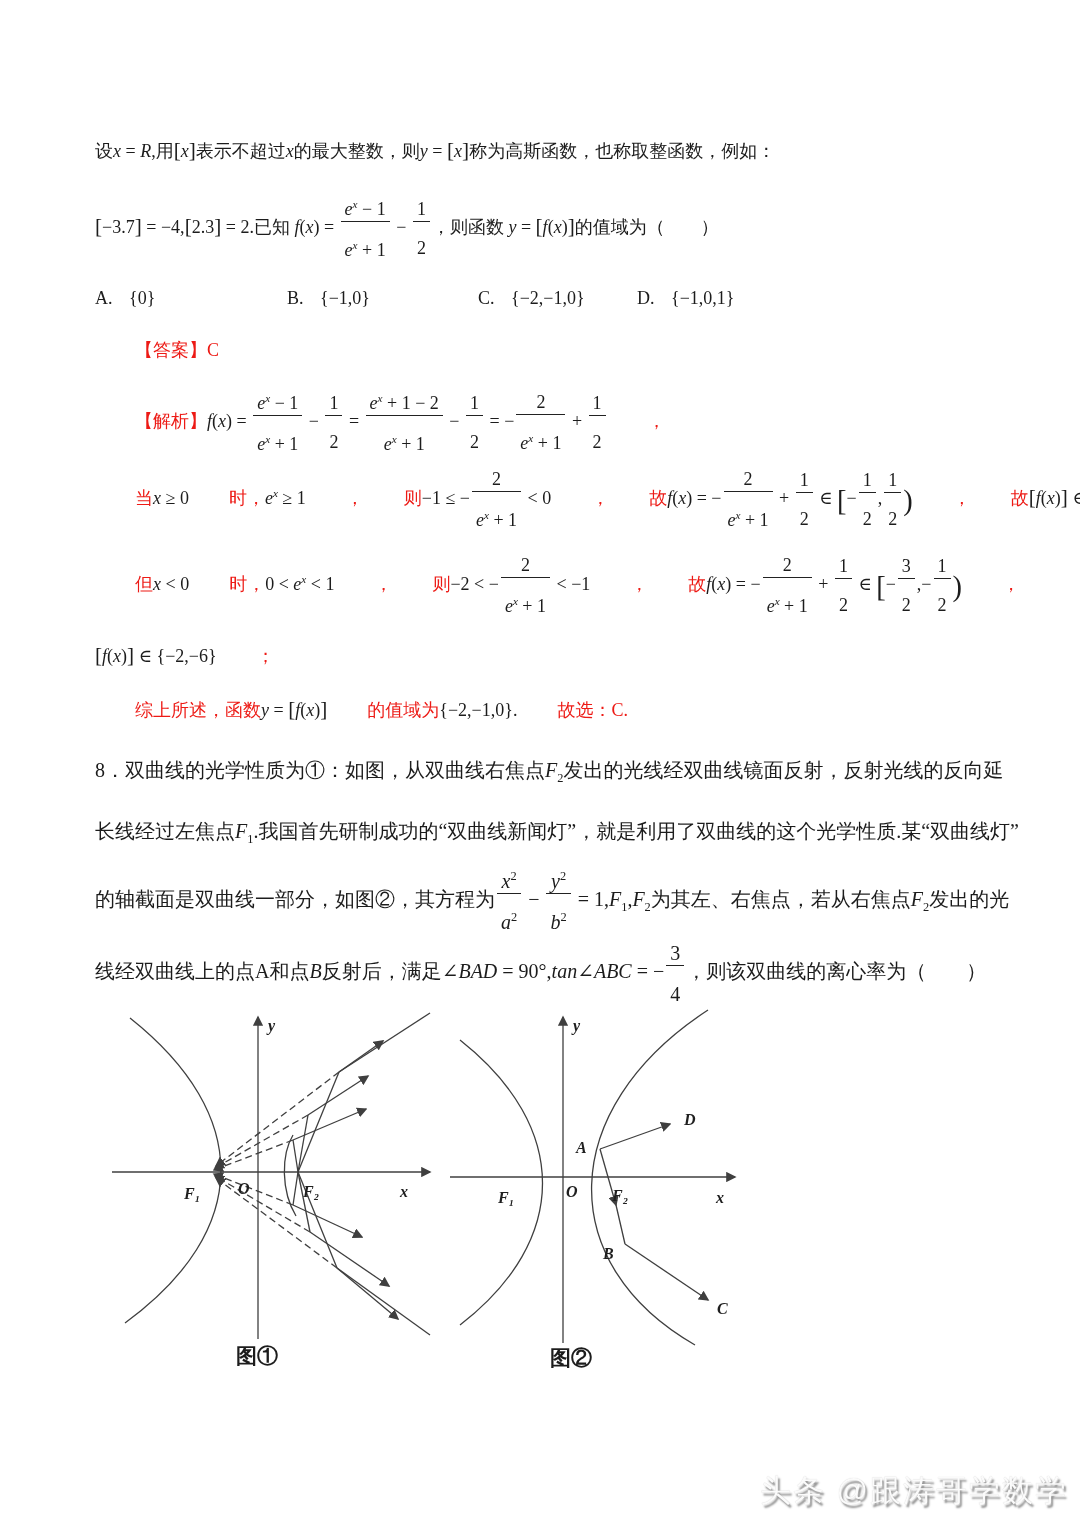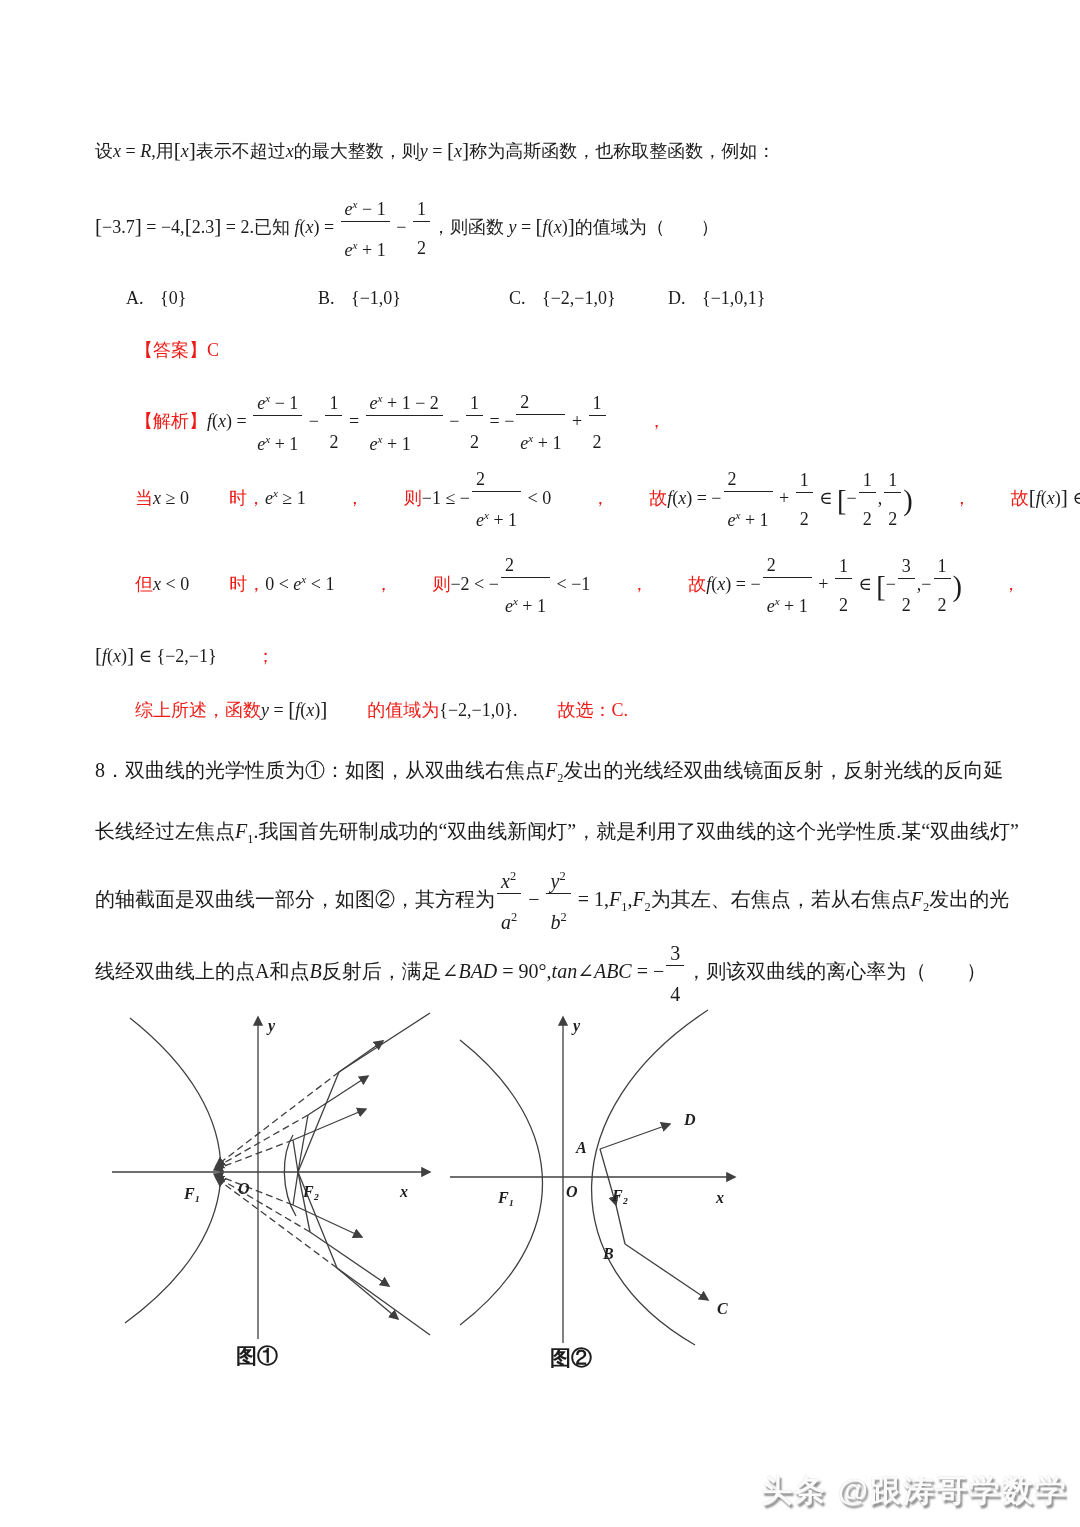--- a/index.html
+++ b/index.html
@@ -13,29 +13,29 @@
   .sz20{ font-size:20px; }
   
   .k{}                                   
   .kr{ color:var(--red);margin-left:40px; }               
   .i{ font-style:italic; }
   .m{}                                   
   .mr{ color:var(--red); }
   .mb{ font-size:118%; }                 
   .big{ font-size:158%; vertical-align:-6px; font-weight:400; } 
   sup{ font-size:62%; } sub{ font-size:62%; }
-  .frac{ display:inline-block; vertical-align:middle; margin:0 2px; line-height:1.1; }
+  .frac{ display:inline-block; text-align:center; vertical-align:middle; margin:0 2px; line-height:1.1; }
   .fnum{ display:block; padding:0 4px 1px; }
   .fden{ display:block; border-top:1.4px solid #222; padding:17px 4px 0; }
   .opt-label{ display:inline-block; }
   .opt-val{ display:inline-block; margin-left:12px; }
-  .option{ position:absolute; top:0;margin-left:31px; }
+  .option{ position:absolute; top:0; }
   .caption{ position:absolute; font-size:21px; font-weight:600; }
   .watermark{
-    position:absolute; top:1470px; right:12px; font-size:31px; font-weight:bold;
+    position:absolute; top:1470px; right:12px; font-size:31px; font-weight:normal;
     font-family:"Liberation Sans","DejaVu Sans",sans-serif;
     color:#fbfbfb; letter-spacing:2px;
     text-shadow:2px 3px 2px #8f8f8f, 0 0 1px #cfcfcf;
   }
   svg text{ font-family:"Liberation Serif","DejaVu Serif",serif; font-style:italic; font-weight:bold; font-size:16px; fill:#1f1f1f; }
   svg{ position:absolute; }
 </style>
 </head>
 <body>
 
@@ -61,21 +61,21 @@
   </span>
 </div>
 
 <div class="line" style="top:338px">
   <span class="kr">【答案】</span><span class="mr">C</span>
 </div>
 
 <div class="line" style="top:392px"><span class="kr">【解析】</span><span class="i">f</span><span class="m">(</span><span class="i">x</span><span class="m">) = </span><span class="frac"><span class="fnum"><span class="i">e</span><sup><span class="i">x</span></sup><span class="m"> − 1</span></span><span class="fden"><span class="i">e</span><sup><span class="i">x</span></sup><span class="m"> + 1</span></span></span><span class="m"> − </span><span class="frac"><span class="fnum"><span class="m">1</span></span><span class="fden"><span class="m">2</span></span></span><span class="m"> = </span><span class="frac"><span class="fnum"><span class="i">e</span><sup><span class="i">x</span></sup><span class="m"> + 1 − 2</span></span><span class="fden"><span class="i">e</span><sup><span class="i">x</span></sup><span class="m"> + 1</span></span></span><span class="m"> − </span><span class="frac"><span class="fnum"><span class="m">1</span></span><span class="fden"><span class="m">2</span></span></span><span class="m"> = −</span><span class="frac"><span class="fnum"><span class="m">2</span></span><span class="fden"><span class="i">e</span><sup><span class="i">x</span></sup><span class="m"> + 1</span></span></span><span class="m"> + </span><span class="frac"><span class="fnum"><span class="m">1</span></span><span class="fden"><span class="m">2</span></span></span><span class="kr">，</span></div>
 <div class="line" style="top:470px"><span class="kr">当</span><span class="i">x</span><span class="m"> ≥ 0</span><span class="kr">时，</span><span class="i">e</span><sup><span class="i">x</span></sup><span class="m"> ≥ 1</span><span class="kr">，</span><span class="kr">则</span><span class="m">−1 ≤ −</span><span class="frac"><span class="fnum"><span class="m">2</span></span><span class="fden"><span class="i">e</span><sup><span class="i">x</span></sup><span class="m"> + 1</span></span></span><span class="m"> &lt; 0</span><span class="kr">，</span><span class="kr">故</span><span class="i">f</span><span class="m">(</span><span class="i">x</span><span class="m">) = −</span><span class="frac"><span class="fnum"><span class="m">2</span></span><span class="fden"><span class="i">e</span><sup><span class="i">x</span></sup><span class="m"> + 1</span></span></span><span class="m"> + </span><span class="frac"><span class="fnum"><span class="m">1</span></span><span class="fden"><span class="m">2</span></span></span><span class="m"> ∈ </span><span class="big">[</span><span class="m">−</span><span class="frac"><span class="fnum"><span class="m">1</span></span><span class="fden"><span class="m">2</span></span></span><span class="m">,</span><span class="frac"><span class="fnum"><span class="m">1</span></span><span class="fden"><span class="m">2</span></span></span><span class="big">)</span><span class="kr">，</span><span class="kr">故</span><span class="mb">[</span><span class="i">f</span><span class="m">(</span><span class="i">x</span><span class="m">)</span><span class="mb">]</span><span class="m"> ∈ {−1,0}</span><span class="kr">；</span></div>
 <div class="line" style="top:556px"><span class="kr">但</span><span class="i">x</span><span class="m"> &lt; 0</span><span class="kr">时，</span><span class="m">0 &lt; </span><span class="i">e</span><sup><span class="i">x</span></sup><span class="m"> &lt; 1</span><span class="kr">，</span><span class="kr">则</span><span class="m">−2 &lt; −</span><span class="frac"><span class="fnum"><span class="m">2</span></span><span class="fden"><span class="i">e</span><sup><span class="i">x</span></sup><span class="m"> + 1</span></span></span><span class="m"> &lt; −1</span><span class="kr">，</span><span class="kr">故</span><span class="i">f</span><span class="m">(</span><span class="i">x</span><span class="m">) = −</span><span class="frac"><span class="fnum"><span class="m">2</span></span><span class="fden"><span class="i">e</span><sup><span class="i">x</span></sup><span class="m"> + 1</span></span></span><span class="m"> + </span><span class="frac"><span class="fnum"><span class="m">1</span></span><span class="fden"><span class="m">2</span></span></span><span class="m"> ∈ </span><span class="big">[</span><span class="m">−</span><span class="frac"><span class="fnum"><span class="m">3</span></span><span class="fden"><span class="m">2</span></span></span><span class="m">,−</span><span class="frac"><span class="fnum"><span class="m">1</span></span><span class="fden"><span class="m">2</span></span></span><span class="big">)</span><span class="kr">，</span></div>
-<div class="line" style="top:643px"><span class="mb">[</span><span class="i">f</span><span class="m">(</span><span class="i">x</span><span class="m">)</span><span class="mb">]</span><span class="m"> ∈ {−2,−1}</span><span class="kr">；</span></div>
+<div class="line" style="top:643px"><span class="mb">[</span><span class="i">f</span><span class="m">(</span><span class="i">x</span><span class="m">)</span><span class="mb">]</span><span class="m"> ∈ {−2,−6}</span><span class="kr">；</span></div>
 <div class="line" style="top:697px"><span class="kr">综上所述，函数</span><span class="i">y</span><span class="m"> = </span><span class="mb">[</span><span class="i">f</span><span class="m">(</span><span class="i">x</span><span class="m">)</span><span class="mb">]</span><span class="kr">的值域为</span><span class="m">{−2,−1,0}</span><span class="m">.</span><span class="kr">故选：</span><span class="mr">C.</span></div>
 
 <div class="line sz20" style="top:757px"><span class="k">8．双曲线的光学性质为①：如图，从双曲线右焦点</span><span class="i">F</span><sub><span class="m">2</span></sub><span class="k">发出的光线经双曲线镜面反射，反射光线的反向延</span></div>
 <div class="line sz20" style="top:818px"><span class="k">长线经过左焦点</span><span class="i">F</span><sub><span class="m">1</span></sub><span class="k">.我国首先研制成功的“双曲线新闻灯”，就是利用了双曲线的这个光学性质.某“双曲线灯”</span></div>
 <div class="line sz20" style="top:870px"><span class="k">的轴截面是双曲线一部分，如图②，其方程为</span><span class="frac"><span class="fnum"><span class="i">x</span><sup><span class="m">2</span></sup></span><span class="fden"><span class="i">a</span><sup><span class="m">2</span></sup></span></span><span class="m"> − </span><span class="frac"><span class="fnum"><span class="i">y</span><sup><span class="m">2</span></sup></span><span class="fden"><span class="i">b</span><sup><span class="m">2</span></sup></span></span><span class="m"> = 1,</span><span class="i">F</span><sub><span class="m">1</span></sub><span class="m">,</span><span class="i">F</span><sub><span class="m">2</span></sub><span class="k">为其左、右焦点，若从右焦点</span><span class="i">F</span><sub><span class="m">2</span></sub><span class="k">发出的光</span></div>
 <div class="line sz20" style="top:942px"><span class="k">线经双曲线上的点</span><span class="m">A</span><span class="k">和点</span><span class="i">B</span><span class="k">反射后，满足</span><span class="m">∠</span><span class="i">BAD</span><span class="m"> = 90°,</span><span class="i">tan</span><span class="m">∠</span><span class="i">ABC</span><span class="m"> = −</span><span class="frac"><span class="fnum"><span class="m">3</span></span><span class="fden"><span class="m">4</span></span></span><span class="k">，则该双曲线的离心率为（　　）</span></div>
 
 <svg style="left:100px; top:1005px" width="345" height="340" viewBox="0 0 345 340">
   <defs>
     <marker id="a1" viewBox="0 0 10 10" refX="8.5" refY="5" markerWidth="8" markerHeight="8" orient="auto-start-reverse">

